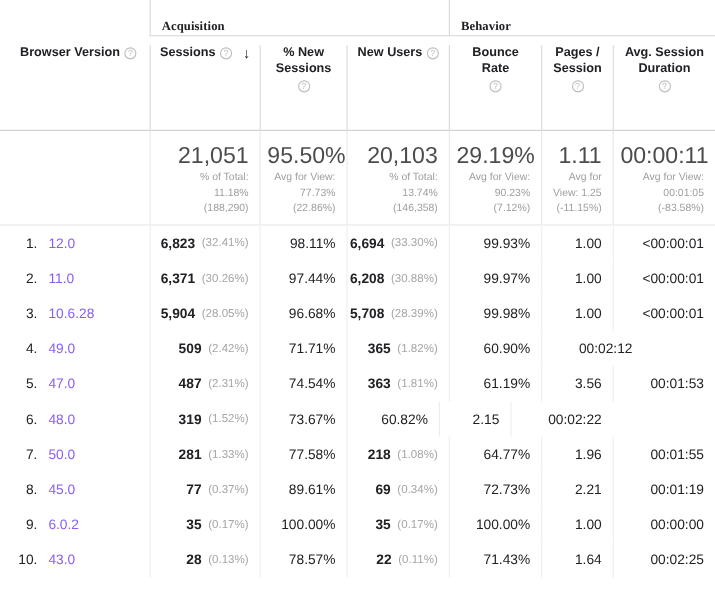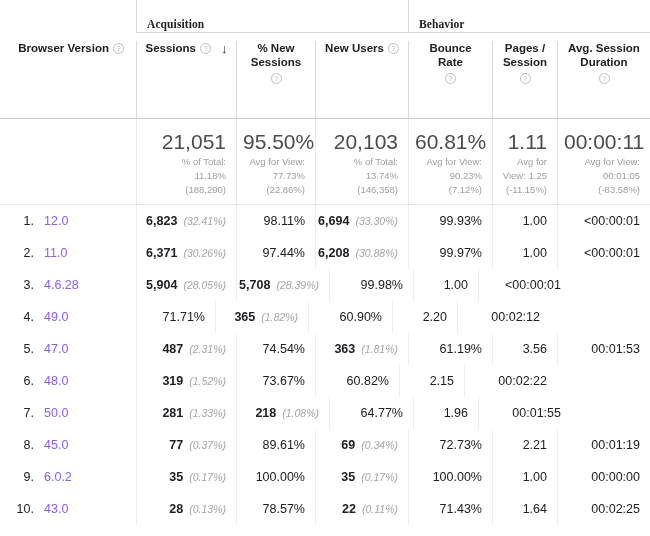--- a/index.html
+++ b/index.html
@@ -161,21 +161,21 @@
     margin-right: 10px;
     flex: 0 0 26px;
   }
   .link {
     color: #8b5cf6;
     text-decoration: none;
     font-size: 12.5px;
     cursor: pointer;
   }
   .val  { font-weight: bold; color: #202124; }
-  .pct  { font-size: 10.5px; color: #a5a5a5; margin-left: 6px; font-weight: normal; font-style: italic; }
+  .pct  { font-size: 10.5px; color: #a5a5a5; margin-left: 6px; font-weight: normal; }
   .plain{ color: #202124; font-weight: normal; }
 </style>
 </head>
 <body>
 
 <div class="table">
 
   <div class="grouprow">
     <div class="g-dim"></div>
     <div class="g-acq">
@@ -261,21 +261,21 @@
     </div>
 
     <div class="scell c-nusr">
       <div class="sbig">20,103</div>
       <div class="ssub">% of Total:</div>
       <div class="ssub">13.74%</div>
       <div class="ssub">(146,358)</div>
     </div>
 
     <div class="scell c-brate">
-      <div class="sbig">60.81%</div>
+      <div class="sbig">29.19%</div>
       <div class="ssub">Avg for View:</div>
       <div class="ssub">90.23%</div>
       <div class="ssub">(7.12%)</div>
     </div>
 
     <div class="scell c-pps">
       <div class="sbig">1.11</div>
       <div class="ssub">Avg for</div>
       <div class="ssub">View: 1.25</div>
       <div class="ssub">(-11.15%)</div>
@@ -338,58 +338,62 @@
         <div class="dcell c-pps">
           <span class="plain">1.00</span>
         </div>
         <div class="dcell c-asd">
           <span class="plain">&lt;00:00:01</span>
         </div>
       </div>
       <div class="drow">
         <div class="dcell dim c-dim">
           <span class="idx">3.</span>
-          <a class="link">4.6.28</a>
+          <a class="link">10.6.28</a>
         </div>
         <div class="dcell c-sess">
           <span class="val">5,904</span>
           <span class="pct">(28.05%)</span>
         </div>
+        <div class="dcell c-pnew">
+          <span class="plain">96.68%</span>
+        </div>
         <div class="dcell c-nusr">
           <span class="val">5,708</span>
           <span class="pct">(28.39%)</span>
         </div>
         <div class="dcell c-brate">
           <span class="plain">99.98%</span>
         </div>
         <div class="dcell c-pps">
           <span class="plain">1.00</span>
         </div>
         <div class="dcell c-asd">
           <span class="plain">&lt;00:00:01</span>
         </div>
       </div>
       <div class="drow">
         <div class="dcell dim c-dim">
           <span class="idx">4.</span>
           <a class="link">49.0</a>
         </div>
+        <div class="dcell c-sess">
+          <span class="val">509</span>
+          <span class="pct">(2.42%)</span>
+        </div>
         <div class="dcell c-pnew">
           <span class="plain">71.71%</span>
         </div>
         <div class="dcell c-nusr">
           <span class="val">365</span>
           <span class="pct">(1.82%)</span>
         </div>
         <div class="dcell c-brate">
           <span class="plain">60.90%</span>
         </div>
-        <div class="dcell c-pps">
-          <span class="plain">2.20</span>
-        </div>
         <div class="dcell c-asd">
           <span class="plain">00:02:12</span>
         </div>
       </div>
       <div class="drow">
         <div class="dcell dim c-dim">
           <span class="idx">5.</span>
           <a class="link">47.0</a>
         </div>
         <div class="dcell c-sess">
@@ -437,20 +441,23 @@
       </div>
       <div class="drow">
         <div class="dcell dim c-dim">
           <span class="idx">7.</span>
           <a class="link">50.0</a>
         </div>
         <div class="dcell c-sess">
           <span class="val">281</span>
           <span class="pct">(1.33%)</span>
         </div>
+        <div class="dcell c-pnew">
+          <span class="plain">77.58%</span>
+        </div>
         <div class="dcell c-nusr">
           <span class="val">218</span>
           <span class="pct">(1.08%)</span>
         </div>
         <div class="dcell c-brate">
           <span class="plain">64.77%</span>
         </div>
         <div class="dcell c-pps">
           <span class="plain">1.96</span>
         </div>

